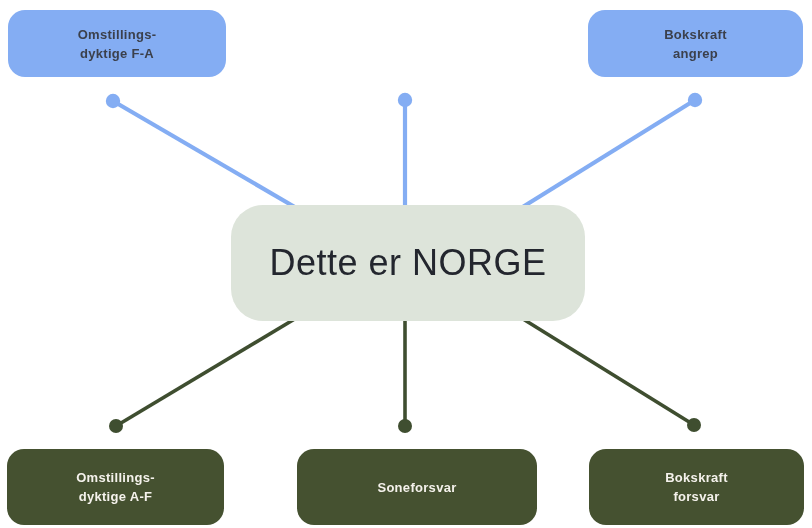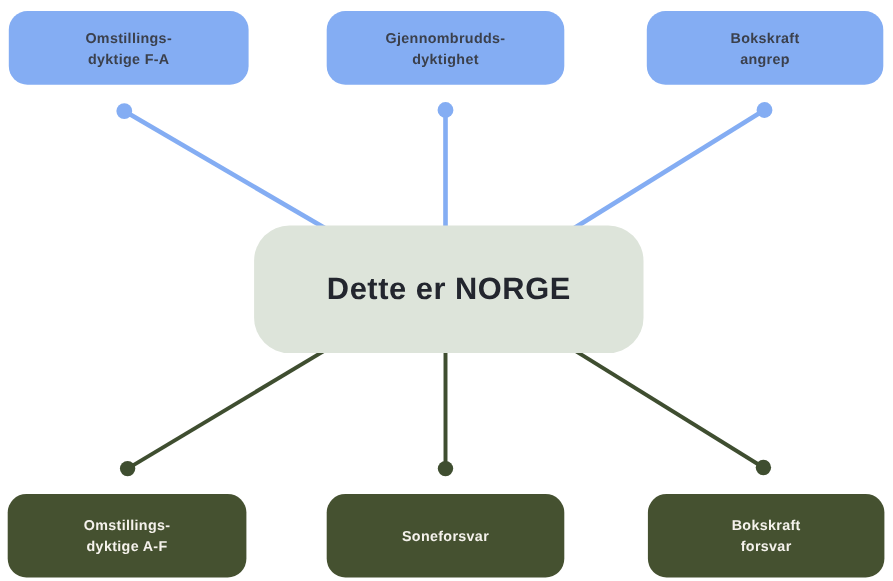--- a/index.html
+++ b/index.html
@@ -55,40 +55,40 @@
   .node-bottom {
     background: var(--node-bottom-fill, #455130);
     color: var(--node-bottom-text, #f5f2ec);
     top: 449px;
     height: 76px;
   }
   .node-top-left   { left: 8px;   width: 218px; }
   .node-top-mid    { left: 297px; width: 216px; }
   .node-top-right  { left: 588px; width: 215px; }
   .node-bottom-left  { left: 7px;   width: 217px; }
-  .node-bottom-mid   { left: 297px; width: 216px; }
+  .node-bottom-mid   { left: 297px; width: 240px; }
   .node-bottom-right { left: 589px; width: 215px; }
 
   .node-center {
     position: absolute;
     left: 231px;
     top: 205px;
     width: 354px;
     height: 116px;
     border-radius: 32px;
     background: var(--center-fill, #dde4da);
     color: var(--center-text, #23262e);
     display: flex;
     align-items: center;
     justify-content: center;
     text-align: center;
   }
   .node-center .label {
-    font-weight: bold;
-    font-size: 28px;
+    font-weight: normal;
+    font-size: 36px;
     letter-spacing: 0.5px;
     white-space: pre-line;
   }
 </style>
 </head>
 <body>
 
 <div class="stage">
 
   <svg class="connector-layer" viewBox="0 0 812 528">
@@ -105,24 +105,20 @@
     <line class="connector-bottom" x1="515" y1="314" x2="694" y2="425"></line>
     <circle class="dot-bottom" cx="116" cy="426" r="7"></circle>
     <circle class="dot-bottom" cx="405" cy="426" r="7"></circle>
     <circle class="dot-bottom" cx="694" cy="425" r="7"></circle>
   </svg>
 
   <div class="node node-top node-top-left">
     <div class="label">Omstillings-
 dyktige F-A</div>
   </div>
-  <div class="node node-top node-top-mid">
-    <div class="label">Gjennombrudds-
-dyktighet</div>
-  </div>
   <div class="node node-top node-top-right">
     <div class="label">Bokskraft
 angrep</div>
   </div>
 
   <div class="node-center">
     <div class="label">Dette er NORGE</div>
   </div>
 
   <div class="node node-bottom node-bottom-left">

